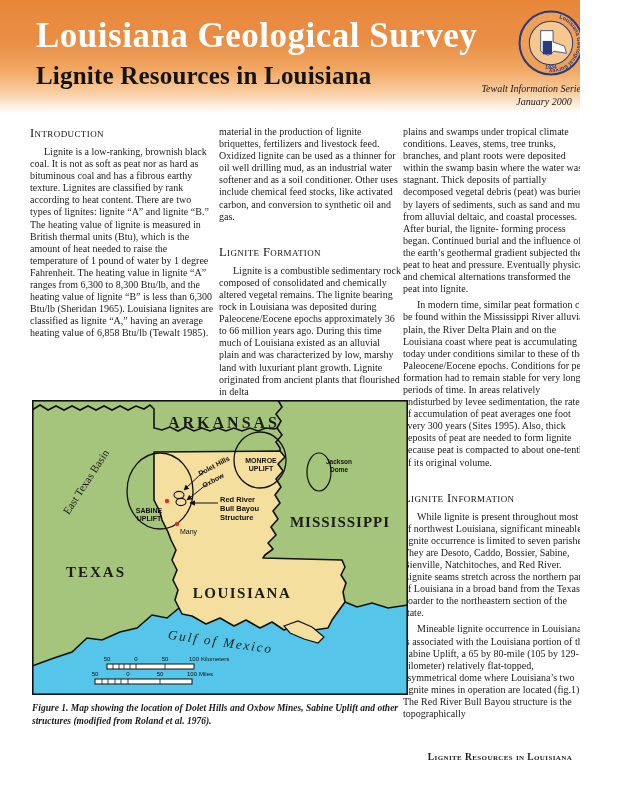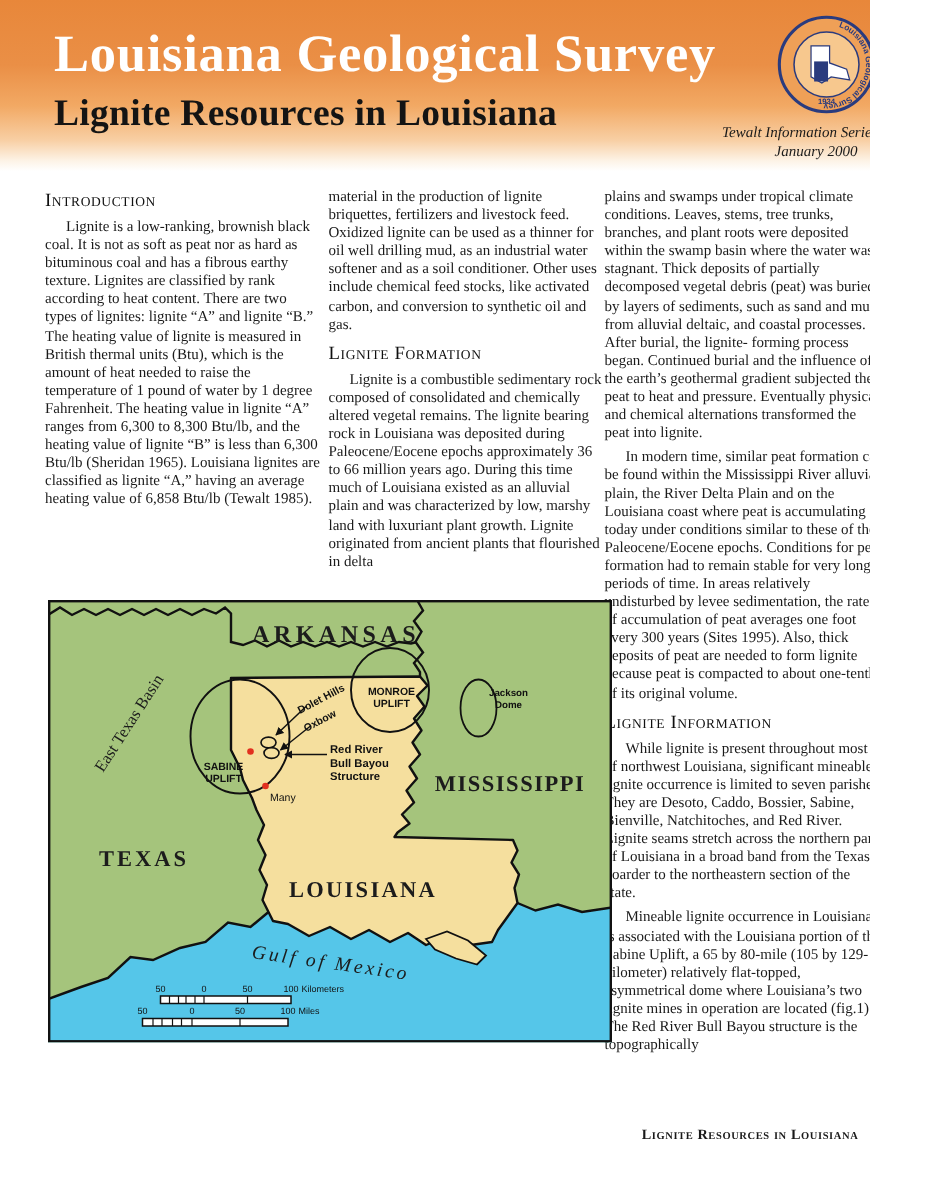--- a/index.html
+++ b/index.html
@@ -29,21 +29,21 @@
 
   
   .col { position:absolute; top:126px; text-align:left; }
   .col1 { left:30px;  width:184px; }
   .col2 { left:219px; width:183px; }
   .col3 { left:403px; width:186px; }
   .col h2 {
     font-variant:small-caps; font-weight:normal; font-size:12.5px;
     margin:0 0 5px 0; letter-spacing:0.4px; color:#101010;
   }
-  .col h2.mid { margin-top:5px; }
+  .col h2.mid { margin-top:22px; }
   .col p {
     font-size:10px; line-height:12.1px; margin:0 0 4px 0; text-indent:14px;
   }
   .col p.noindent { text-indent:0; }
 
   
   .map-wrap { position:absolute; left:32px; top:400px; width:376px; height:295px; }
   .fig-caption {
     position:absolute; left:32px; top:702px; width:378px;
     font-size:9.5px; font-style:italic; font-weight:bold; line-height:12.5px;
@@ -202,16 +202,17 @@
         <text class="st-sans" x="97" y="5" font-size="6" text-anchor="middle">100</text>
         <text class="st-sans" x="104" y="5" font-size="6">Miles</text>
         <rect x="0" y="8" width="97" height="5" fill="#ffffff" stroke="#111" stroke-width="1"></rect>
         <path d="M7,8 V13 M13,8 V13 M20,8 V13 M26,8 V13 M33,8 V13 M65,8 V13" stroke="#111" stroke-width="0.8"></path>
       </g>
 
       <rect x="0.8" y="0.8" width="374.4" height="293.4" fill="none" stroke="#111" stroke-width="1.6"></rect>
     </svg>
   </div>
 
+  <div class="fig-caption">Figure 1. Map showing the location of Dolet Hills and Oxbow Mines, Sabine Uplift and other structures (modified from Roland et al. 1976).</div>
 
   <div class="footer">Lignite Resources in Louisiana</div>
 
 </div>
 
 </body></html>

